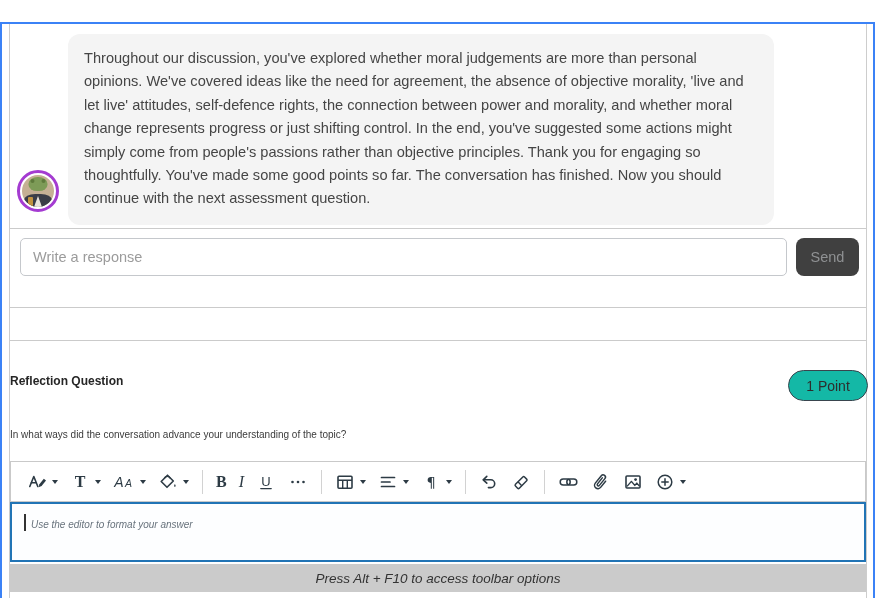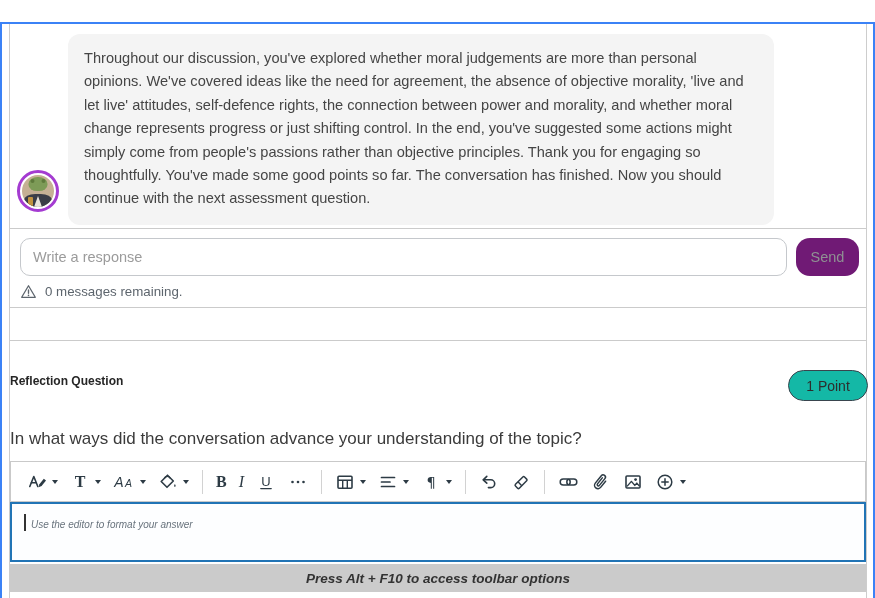--- a/index.html
+++ b/index.html
@@ -32,59 +32,59 @@
   .frog-shirt { position:absolute; bottom:0; left:50%; transform:translateX(-50%);
     width:0; height:0; border-left:4px solid transparent; border-right:4px solid transparent;
     border-bottom:11px solid #e8e4da; }
   .frog-drink { position:absolute; bottom:1px; left:6px; width:5px; height:9px;
     background:#c1923f; border-radius:1px; }
 
   
   .response-bar { position:absolute; left:8px; top:204px; width:856px; height:80px;
     border-top:1px solid #cbcbcb; border-bottom:1px solid #cbcbcb; background:#fff; }
   .response-input { position:absolute; left:10px; top:9px; width:767px; height:38px;
-    border:1px solid #c5c8cc; border-radius:10px; background:#fff; padding:0 12px;
+    border:1px solid #c5c8cc; border-radius:5px; background:#fff; padding:0 12px;
     font-family:"Liberation Sans", sans-serif; font-size:14.5px; color:#444; outline:none; }
   .response-input::placeholder { color:#9b9b9b; }
   .send-btn { position:absolute; left:786px; top:9px; width:63px; height:38px;
-    background:#701a75; border:none; border-radius:14px; color:#8f9193;
+    background:#404040; border:none; border-radius:8px; color:#8f9193;
     font-family:"Liberation Sans", sans-serif; font-size:14.5px; cursor:default; }
   .remaining { position:absolute; left:10px; top:54px; display:flex; align-items:center; gap:8px;
     font-size:13.3px; color:#5d656d; }
 
   
   .divider { position:absolute; left:8px; top:316px; width:856px; height:1px; background:#cbcbcb; }
 
   
   .rq-heading { position:absolute; left:8px; top:350px; font-size:12px; font-weight:700; color:#262626; }
   .points-pill { position:absolute; left:786px; top:346px; height:31px; min-width:80px;
     border:1px solid #39454e; border-radius:16px; display:flex; align-items:center; justify-content:center;
     padding:0 14px; font-size:14px; color:#2d2d2d; background:#14b8a6; }
-  .question { position:absolute; left:8px; top:405px; font-size:17px; color:#3b3b3b; }
+  .question { position:absolute; left:8px; top:405px; font-size:10px; color:#3b3b3b; }
 
   
   .toolbar { position:absolute; left:8px; top:437px; width:856px; height:41px;
     border:1px solid #c9c9c9; background:#fff; display:flex; align-items:center; padding:0 10px; }
   .tb-btn { display:flex; align-items:center; justify-content:center; height:32px;
     padding:0 6px; background:none; border:none; cursor:pointer; }
   .tb-btn svg { display:block; }
   .caret { width:0; height:0; border-left:3.5px solid transparent; border-right:3.5px solid transparent;
     border-top:4.5px solid #2d3b45; margin-left:5px; }
   .tb-sep { width:1px; height:24px; background:#d2d2d2; margin:0 7px; }
   .tb-txt { font-family:"Liberation Serif", serif; font-size:16px; font-weight:bold; color:#2d3b45; line-height:1; }
 
   
   .editor { position:absolute; left:8px; top:478px; width:856px; height:60px;
     border:2px solid #2174b5; background:#fdfeff; padding:10px 12px; cursor:text; }
   .editor .ph { font-style:italic; font-size:10px; color:#68737d; }
   .cursor { display:inline-block; width:1.5px; height:17px; background:#333; vertical-align:text-bottom; margin-right:1px; }
 
   .hint-bar { position:absolute; left:8px; top:540px; width:856px; height:28px; background:#cbcbcb;
     display:flex; align-items:center; justify-content:center;
-    font-size:13.5px; font-weight:700; font-style:italic; color:#333; }
+    font-size:13.5px; font-weight:400; font-style:italic; color:#333; }
   .word-count { position:absolute; left:8px; top:571px; font-size:13px; font-style:italic; color:#4f4f4f; }
 </style>
 </head>
 <body>
 
 <div class="screen">
   <div class="vline left"></div>
   <div class="vline right"></div>
 
   <div class="bubble">
@@ -98,28 +98,20 @@
       <div class="frog-head">
         <div class="frog-eye l"></div>
           <div class="frog-eye r"></div>
       </div>
     </div>
   </div>
 
   <div class="response-bar">
     <input class="response-input" type="text" placeholder="Write a response" style="">
     <button class="send-btn">Send</button>
-    <div class="remaining">
-      <svg width="17" height="17" viewBox="0 0 20 20">
-        <path d="M10 3.2 L18 16.8 H2 Z" fill="none" stroke="#5d656d" stroke-width="1.5" stroke-linejoin="round"></path>
-        <path d="M10 8.2 v4" stroke="#5d656d" stroke-width="1.6" stroke-linecap="round"></path>
-        <circle cx="10" cy="14.6" r="0.95" fill="#5d656d"></circle>
-      </svg>
-      <span>0 messages remaining.</span>
-    </div>
   </div>
 
   <div class="divider"></div>
 
   <div class="rq-heading">Reflection Question</div>
   <div class="points-pill">1 Point</div>
   <div class="question">In what ways did the conversation advance your understanding of the topic?</div>
 
   <div class="toolbar">
     <button class="tb-btn">

